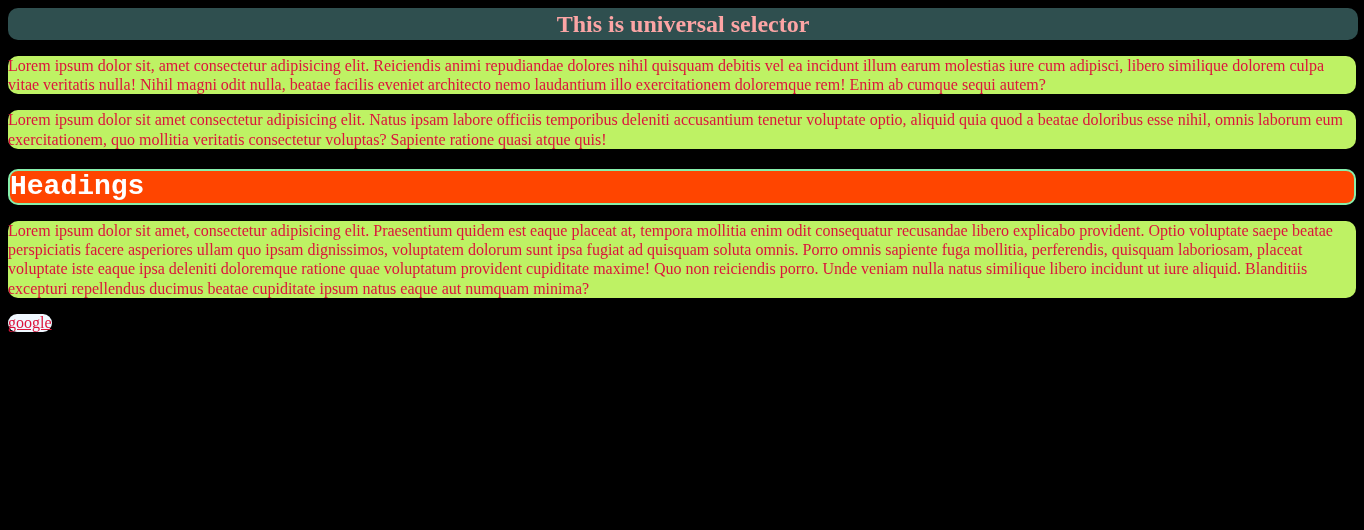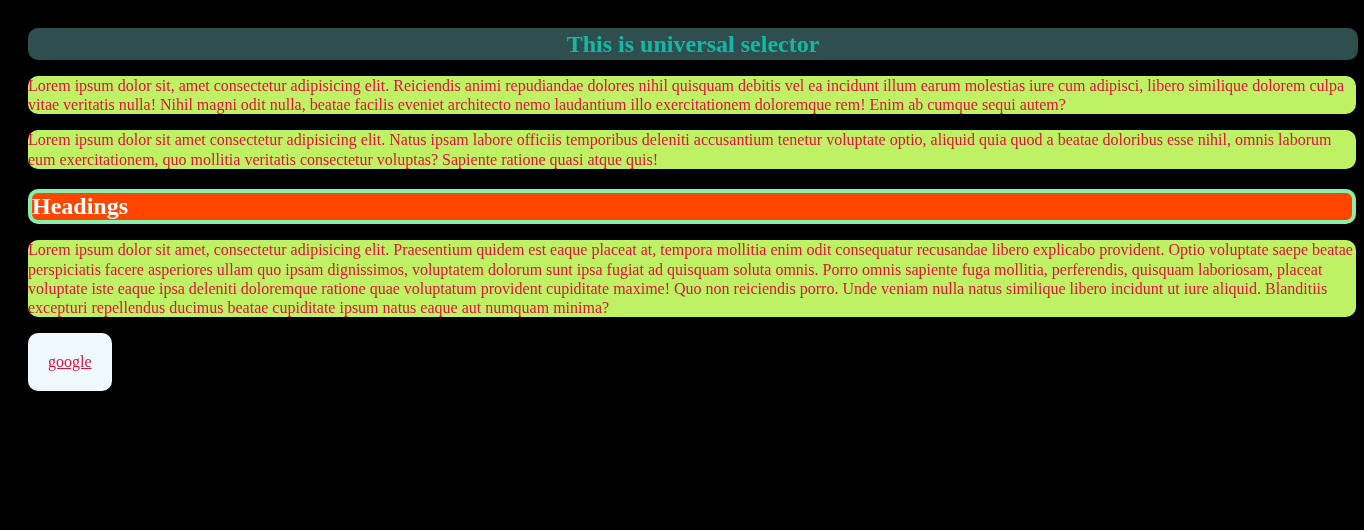--- a/index.html
+++ b/index.html
@@ -1,55 +1,56 @@
 <!DOCTYPE html>
 <html><head>
 <meta charset="utf-8">
 <style>
   * {
     margin: 0;
-    padding: 10px;
+    padding: 0;
     box-sizing: border-box;
   }
   body {
     background-color: #000000;
     font-family: "Times New Roman", Times, serif;
     font-size: 16px;
     width: 1364px;
     height: 530px;
     overflow: hidden;
   }
   .header {
     background-color: #2f4f4f;
-    color: #14b8a6;
+    color: #fca5a5;
     text-align: center;
     font-size: 24px;
     font-weight: bold;
     padding: 3px 0 2px 0;
     margin: 8px 6px 0 8px;
     border-radius: 10px;
   }
   .para {
     background-color: #bef264;
     color: #dc143c;
     margin: 16px 8px 0 8px;
     border-radius: 10px;
     line-height: 1.2em;
     padding: 0;
   }
   .sub-header {
     background-color: #ff4500;
     color: #ffffff;
-    font-size: 24px;
+    font-size: 28px;
     font-weight: bold;
     margin: 20px 8px 0 8px;
-    border: 4px solid #86efac;
+    border: 2px solid #86efac;
     border-radius: 10px;
     padding: 0 0 0 0;
     line-height: 1.15em;
+    font-family: Liberation Mono, monospace;
   }
   .link-wrap {
     display: inline-block;
     background-color: #f0f8ff;
     border-radius: 10px;
     margin: 16px 0 0 8px;
   }
   .link {
     color: #dc143c;
     text-decoration: underline;

